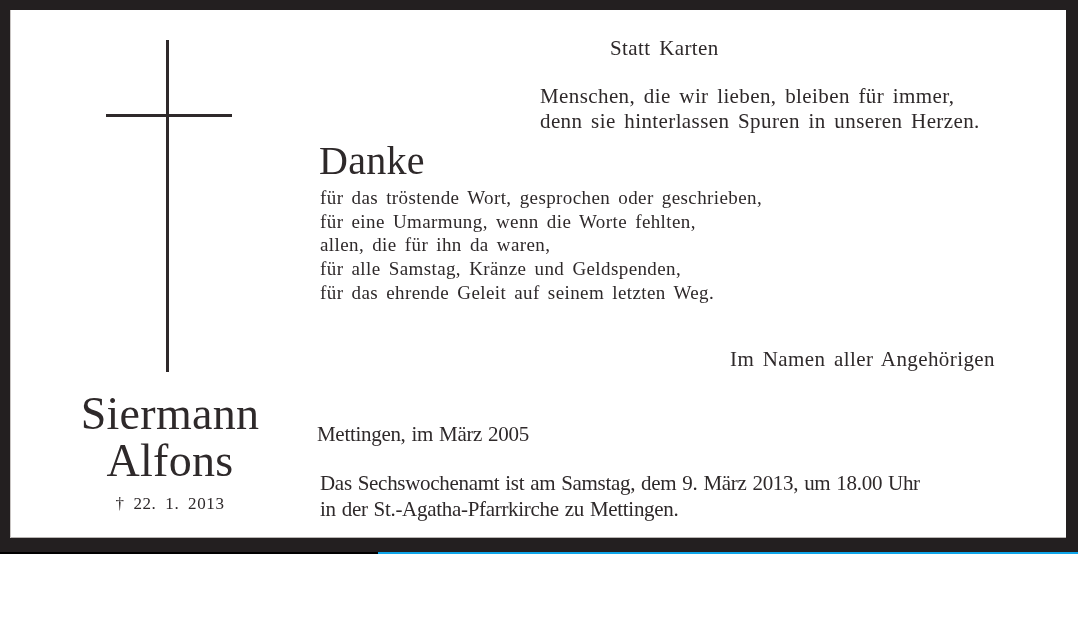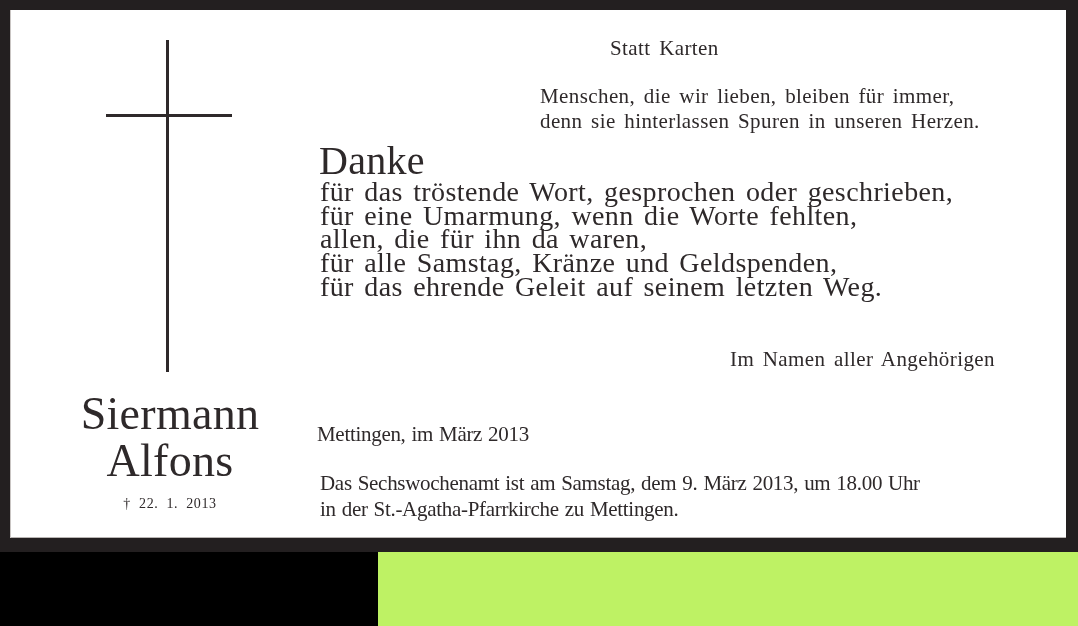--- a/index.html
+++ b/index.html
@@ -1,20 +1,20 @@
 <!DOCTYPE html>
 <html><head>
 <meta charset="utf-8">
 <style>
   html, body { margin: 0; padding: 0; background: #ffffff; }
   .stage {
     position: relative;
     width: 1078px;
-    height: 626px;
-    background: #bef264;
+    height: 554px;
+    background: #0ea5e9;
     overflow: hidden;
     font-family: "Liberation Serif", serif;
     color: #2e292a;
   }
   .frame {
     position: absolute;
     left: 0; top: 0;
     width: 1078px; height: 552px;
     background: #231f20;
   }
@@ -48,21 +48,21 @@
     position: absolute;
     white-space: nowrap;
     font-size: 21px;
     line-height: 24.5px;
     letter-spacing: 0.4px;
     word-spacing: 3px;
   }
   .statt-karten { left: 610px; top: 36px; }
   .epigraph     { left: 540px; top: 84px; }
   .danke        { left: 319px; top: 144px; font-size: 40px; line-height: 34px; letter-spacing: 0.3px; }
-  .thanks       { left: 320px; top: 180px; font-size: 28px; line-height: 23.7px; }
+  .thanks       { left: 320px; top: 186px; font-size: 19px; line-height: 23.7px; }
   .attribution  { left: 730px; top: 346px; line-height: 27.5px; }
   .attribution .name { font-weight: bold; letter-spacing: 0.2px; }
   .condensed {
     letter-spacing: -0.3px;
     word-spacing: 1px;
   }
   .place-date   { left: 317px; top: 422px; }
   .service      { left: 320px; top: 470px; line-height: 26px; }
   .deceased {
     position: absolute;
@@ -71,21 +71,21 @@
     text-align: center;
   }
   .deceased .name-line {
     font-size: 46px;
     line-height: 47px;
     letter-spacing: 0.3px;
     white-space: nowrap;
   }
   .deceased .death-date {
     margin-top: 9px;
-    font-size: 14px;
+    font-size: 17px;
     line-height: 22px;
     letter-spacing: 0.6px;
     word-spacing: 4px;
   }
 </style>
 </head>
 <body>
 
 <div class="stage">
 
@@ -112,21 +112,21 @@
     <div>für eine Umarmung, wenn die Worte fehlten,</div>
     <div>allen, die für ihn da waren,</div>
     <div>für alle Samstag, Kränze und Geldspenden,</div>
     <div>für das ehrende Geleit auf seinem letzten Weg.</div>
   </div>
 
   <div class="txt attribution">
     <div>Im Namen aller Angehörigen</div>
   </div>
 
-  <div class="txt place-date condensed">Mettingen, im März 2013</div>
+  <div class="txt place-date condensed">Mettingen, im März 2005</div>
 
   <div class="txt service condensed">
     <div>Das Sechswochenamt ist am Samstag, dem 9. März 2013, um 18.00 Uhr</div>
     <div>in der St.-Agatha-Pfarrkirche zu Mettingen.</div>
   </div>
 
   <div class="deceased">
     <div class="name-line">Siermann</div>
     <div class="name-line">Alfons</div>
     <div class="death-date">† 22. 1. 2013</div>

